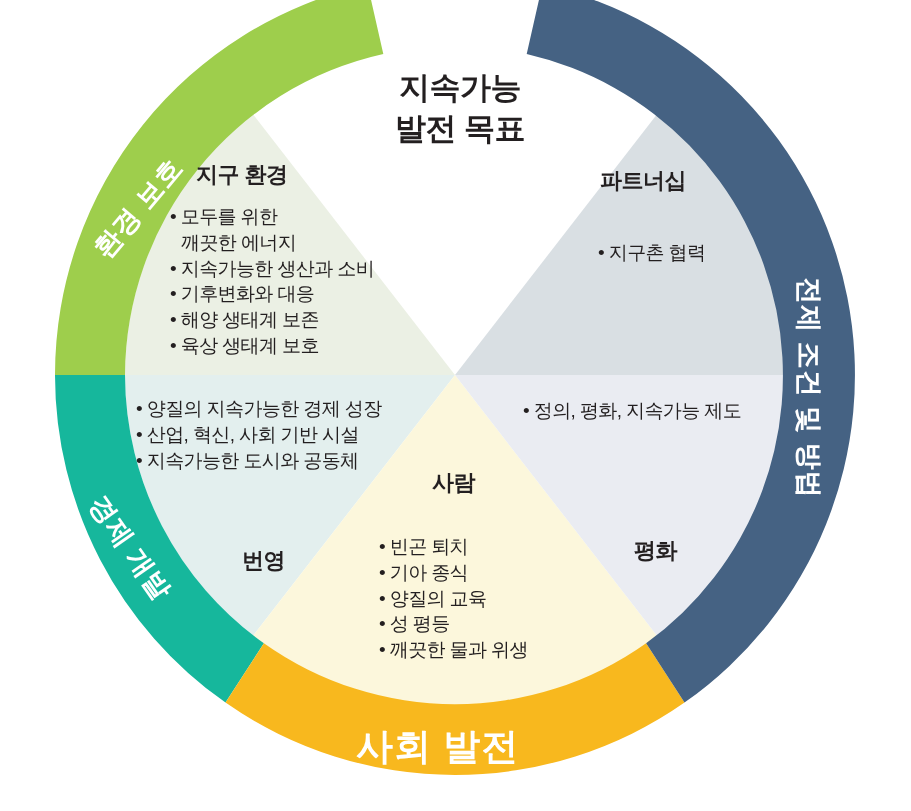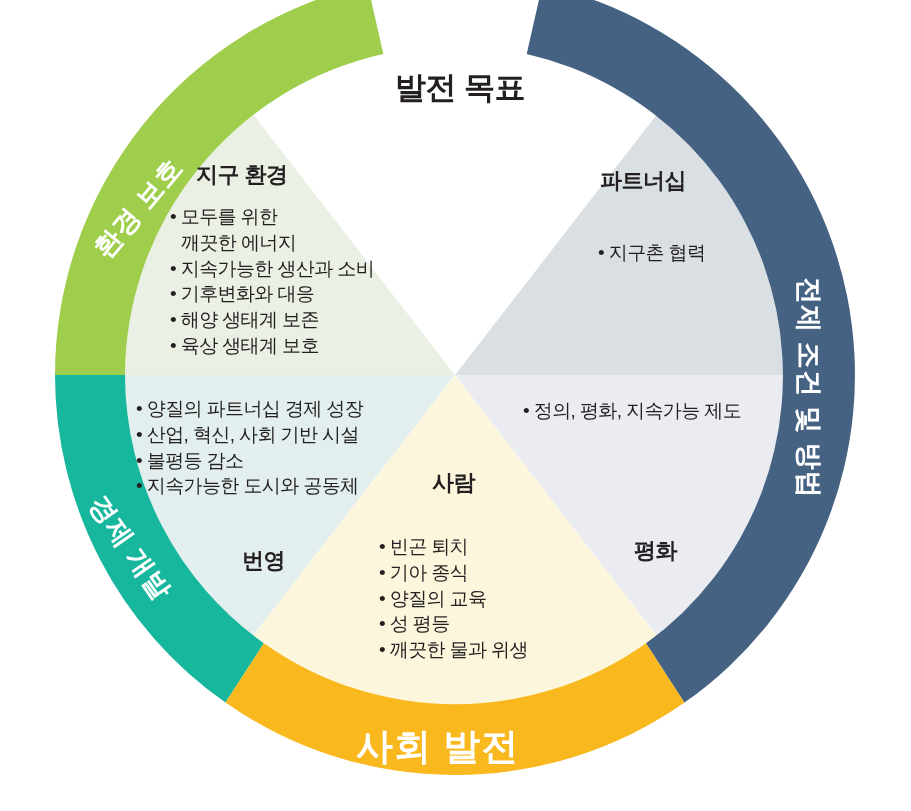--- a/index.html
+++ b/index.html
@@ -110,42 +110,42 @@
                A 330 330 0 0 1 263.9 643.2 Z"></path>
 
       <path fill="#456283" d="M 684.5 702.6
                A 400 400 0 0 0 542.4 -15.3
                L 526.7 54.0
                A 330 330 0 0 1 646.1 643.2 Z"></path>
     </g>
   </svg>
 
   <div class="title-block">
+    <div>지속가능</div>
     <div>발전 목표</div>
   </div>
 
   <div class="sect-head" style="left:196px; top:160px;">지구 환경</div>
   <div class="bullets" style="left:170px; top:204px;">
     <div>• 모두를 위한</div>
     <div class="cont">깨끗한 에너지</div>
     <div>• 지속가능한 생산과 소비</div>
     <div>• 기후변화와 대응</div>
     <div>• 해양 생태계 보존</div>
     <div>• 육상 생태계 보호</div>
   </div>
 
   <div class="sect-head" style="left:600px; top:166px;">파트너십</div>
   <div class="bullets" style="left:598px; top:240px;">
     <div>• 지구촌 협력</div>
   </div>
 
   <div class="bullets" style="left:136px; top:396px;">
-    <div>• 양질의 파트너십 경제 성장</div>
+    <div>• 양질의 지속가능한 경제 성장</div>
     <div>• 산업, 혁신, 사회 기반 시설</div>
-    <div>• 불평등 감소</div>
     <div>• 지속가능한 도시와 공동체</div>
   </div>
   <div class="sect-head" style="left:242px; top:546px;">번영</div>
 
   <div class="sect-head" style="left:432px; top:468px;">사람</div>
   <div class="bullets" style="left:379px; top:534px;">
     <div>• 빈곤 퇴치</div>
     <div>• 기아 종식</div>
     <div>• 양질의 교육</div>
     <div>• 성 평등</div>

